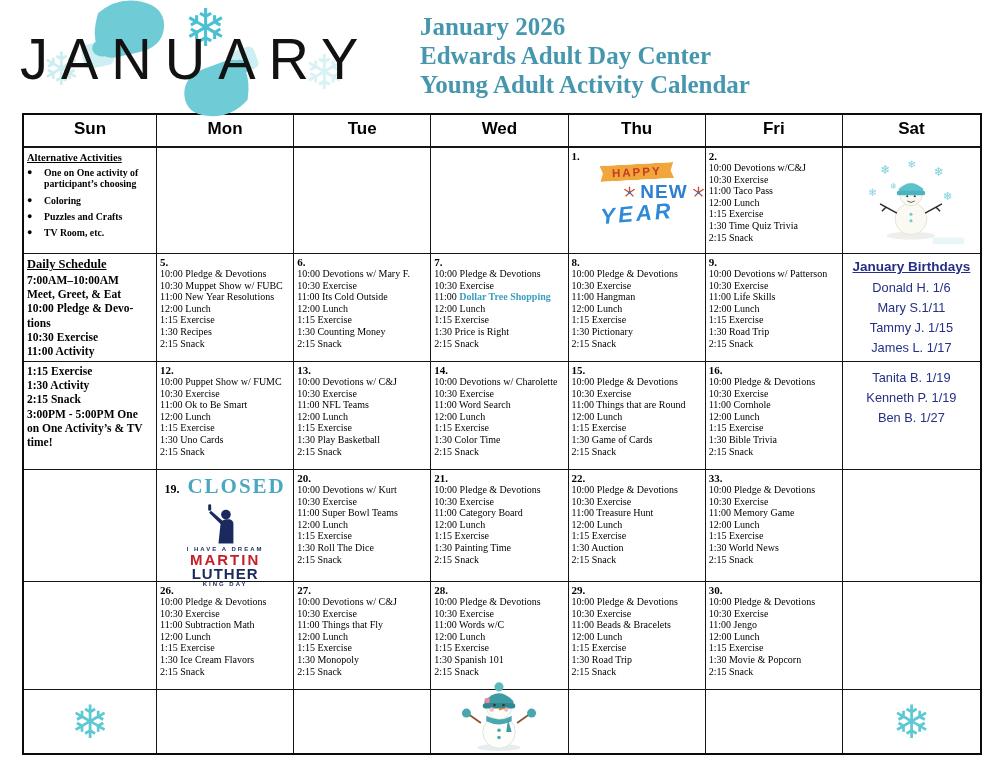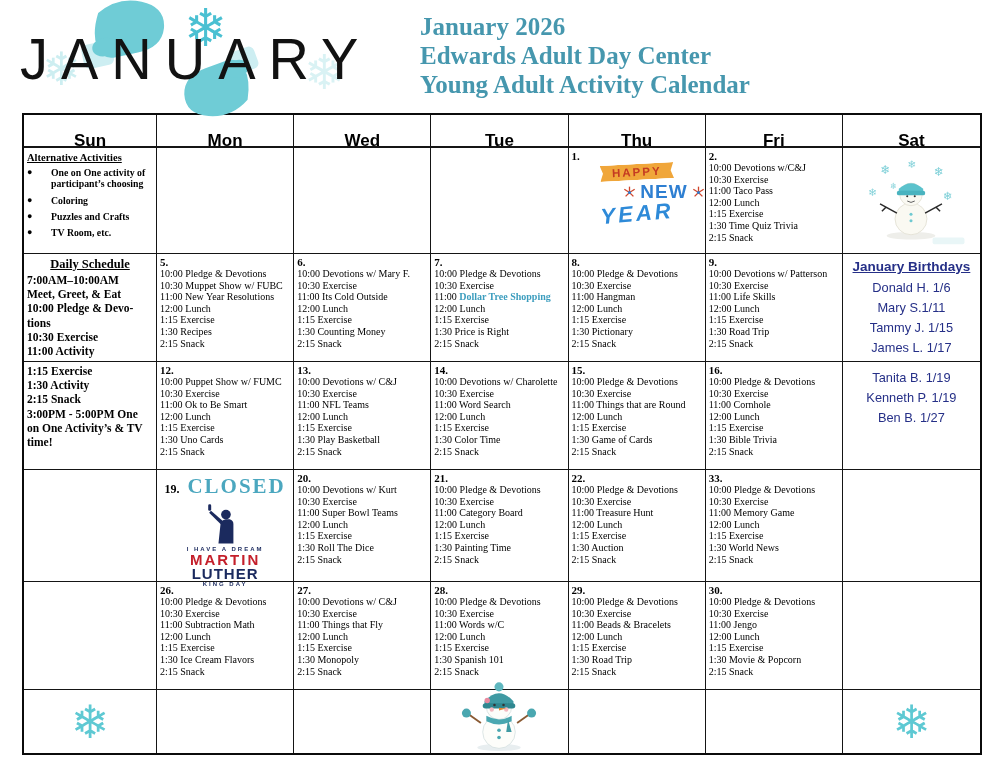--- a/index.html
+++ b/index.html
@@ -23,31 +23,31 @@
   
   .cal{position:absolute;left:22px;top:113px;width:956px;display:grid;
     grid-template-columns:133px repeat(6,1fr);
     grid-template-rows:33px 106px 108px 108px 112px 108px 63px;
     border:2.5px solid #0b0b0b;background:#fff;}
   .c{border-right:1.8px solid #151515;border-bottom:1.8px solid #151515;
     padding:2px 3px;position:relative;box-sizing:border-box;overflow:visible;}
   .c:nth-child(7n){border-right:none;}
   .c:nth-last-child(-n+7){border-bottom:none;}
   .h{font-family:"Liberation Sans",sans-serif;font-weight:bold;font-size:17px;text-align:center;
-    padding-top:16px;border-bottom-width:2.2px;}
+    padding-top:4px;border-bottom-width:2.2px;}
 
   .num{font-weight:bold;font-size:11px;line-height:12px;}
   .lines{font-size:10px;line-height:11.6px;white-space:pre-line;}
 
   
   .alt-title{font-weight:bold;font-size:10.5px;text-decoration:underline;text-align:left;margin:2px 0 4px;}
   .bul{display:flex;font-weight:bold;font-size:9.8px;line-height:11.3px;margin-bottom:5px;}
   .bul .dot{width:9px;flex:0 0 9px;font-size:9px;}
-  .bul .btxt{flex:1;padding-left:8px;margin-left:7px;}
-  .daily-title{font-weight:bold;font-size:12.5px;text-decoration:underline;text-align:center;margin:1px 0 1px;}
+  .bul .btxt{flex:1;padding-left:8px;}
+  .daily-title{font-weight:bold;font-size:12.5px;text-decoration:underline;text-align:left;margin:1px 0 1px;}
   .sun-lines{font-weight:bold;font-size:11.5px;line-height:14.2px;white-space:pre-line;}
 
   
   .bday{font-family:"Liberation Sans",sans-serif;color:#252f87;text-align:center;}
   .bday-title{font-weight:bold;font-size:13.5px;text-decoration:underline;margin:3px 0 4px;}
   .bday-names{font-size:12.8px;line-height:20px;white-space:pre-line;}
 
   
   .hny{position:absolute;left:0;right:0;top:14px;text-align:center;}
   .hny-banner{display:inline-block;background:#f0a63a;color:#c43a22;font-family:"Liberation Sans",sans-serif;
@@ -101,22 +101,22 @@
   <div class="cal-title">
     <div>January 2026</div>
     <div>Edwards Adult Day Center</div>
     <div>Young Adult Activity Calendar</div>
   </div>
 
   <div class="cal">
 
     <div class="c h">Sun</div>
     <div class="c h">Mon</div>
+    <div class="c h">Tue</div>
     <div class="c h">Wed</div>
-    <div class="c h">Tue</div>
     <div class="c h">Thu</div>
     <div class="c h">Fri</div>
     <div class="c h">Sat</div>
 
     <div class="c">
       <div class="alt-title">Alternative Activities</div>
       <div class="bul">
           <span class="dot">●</span>
           <span class="btxt">One on One activity of participant’s choosing</span>
         </div>

